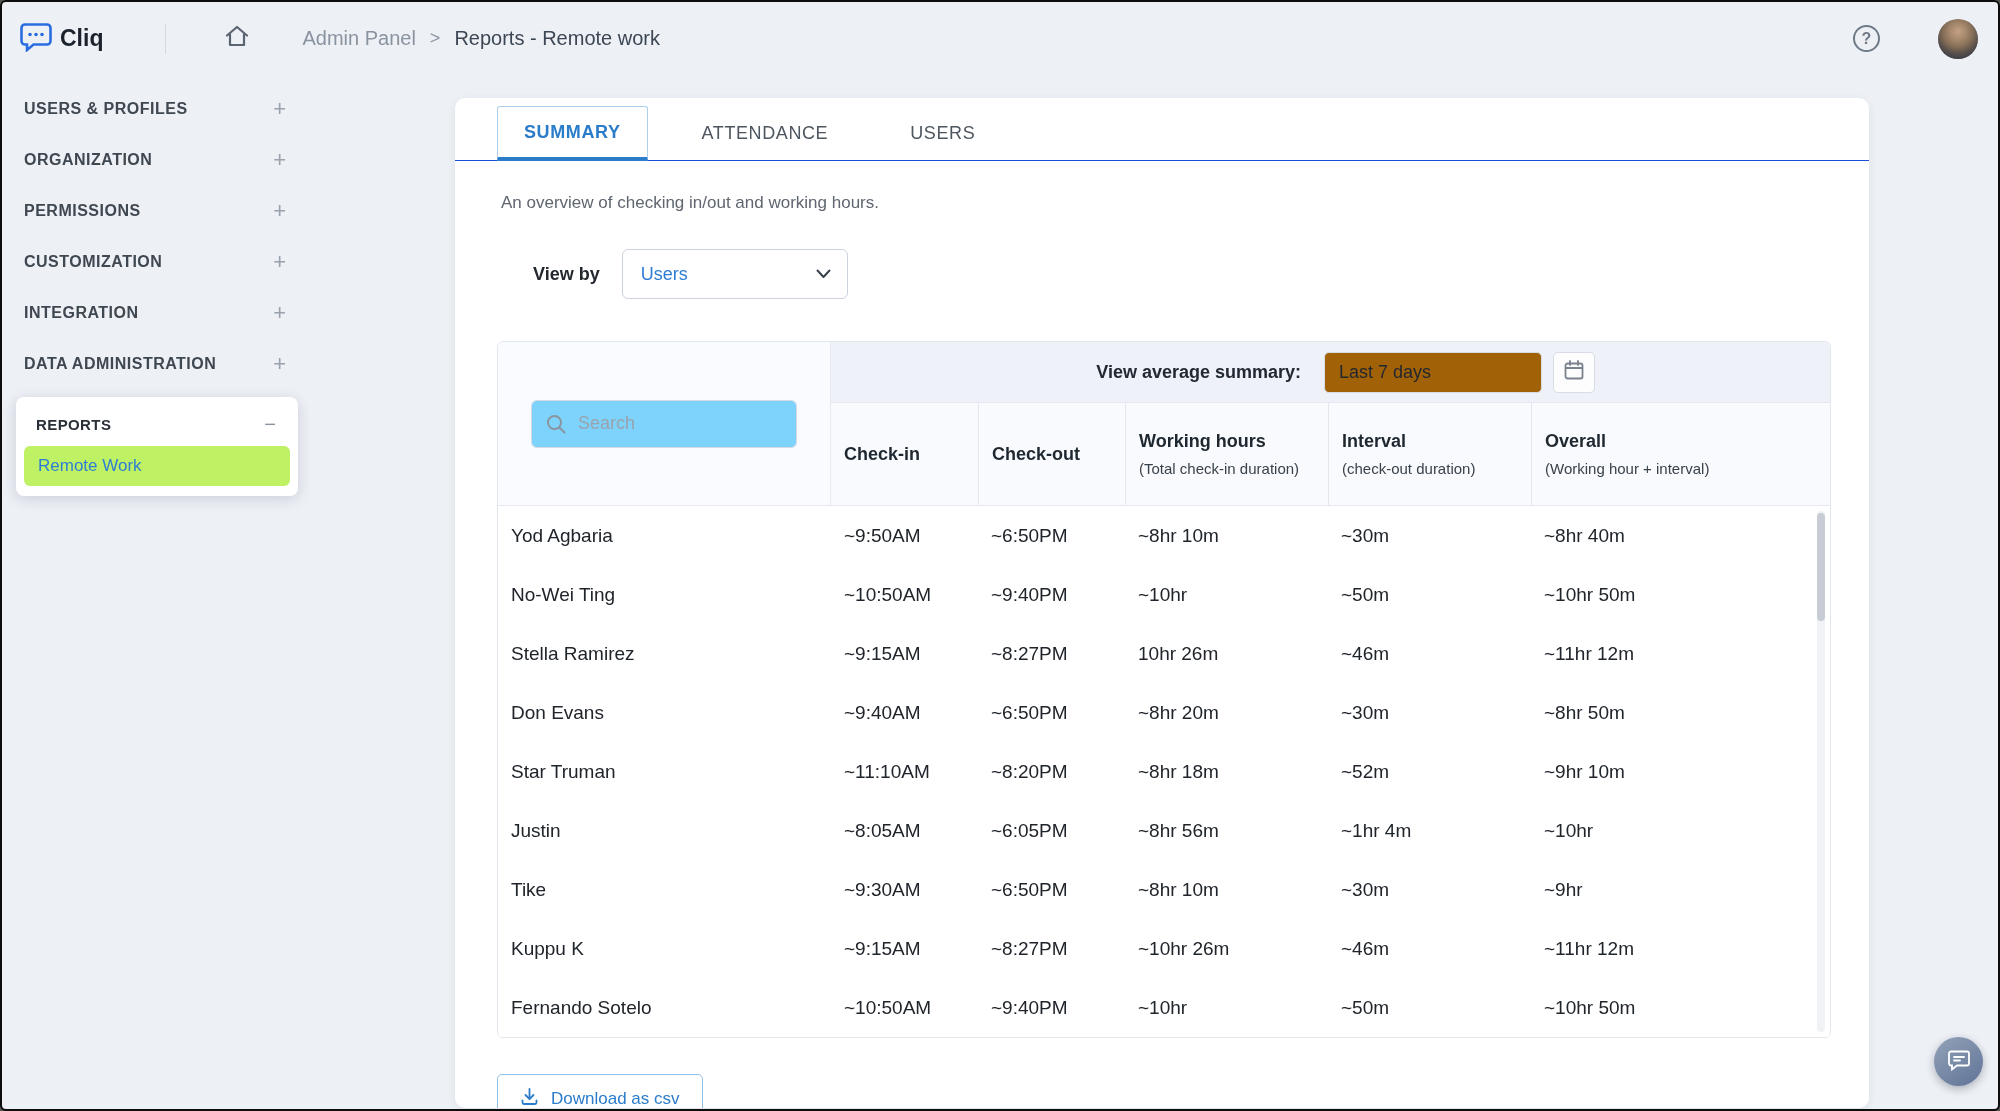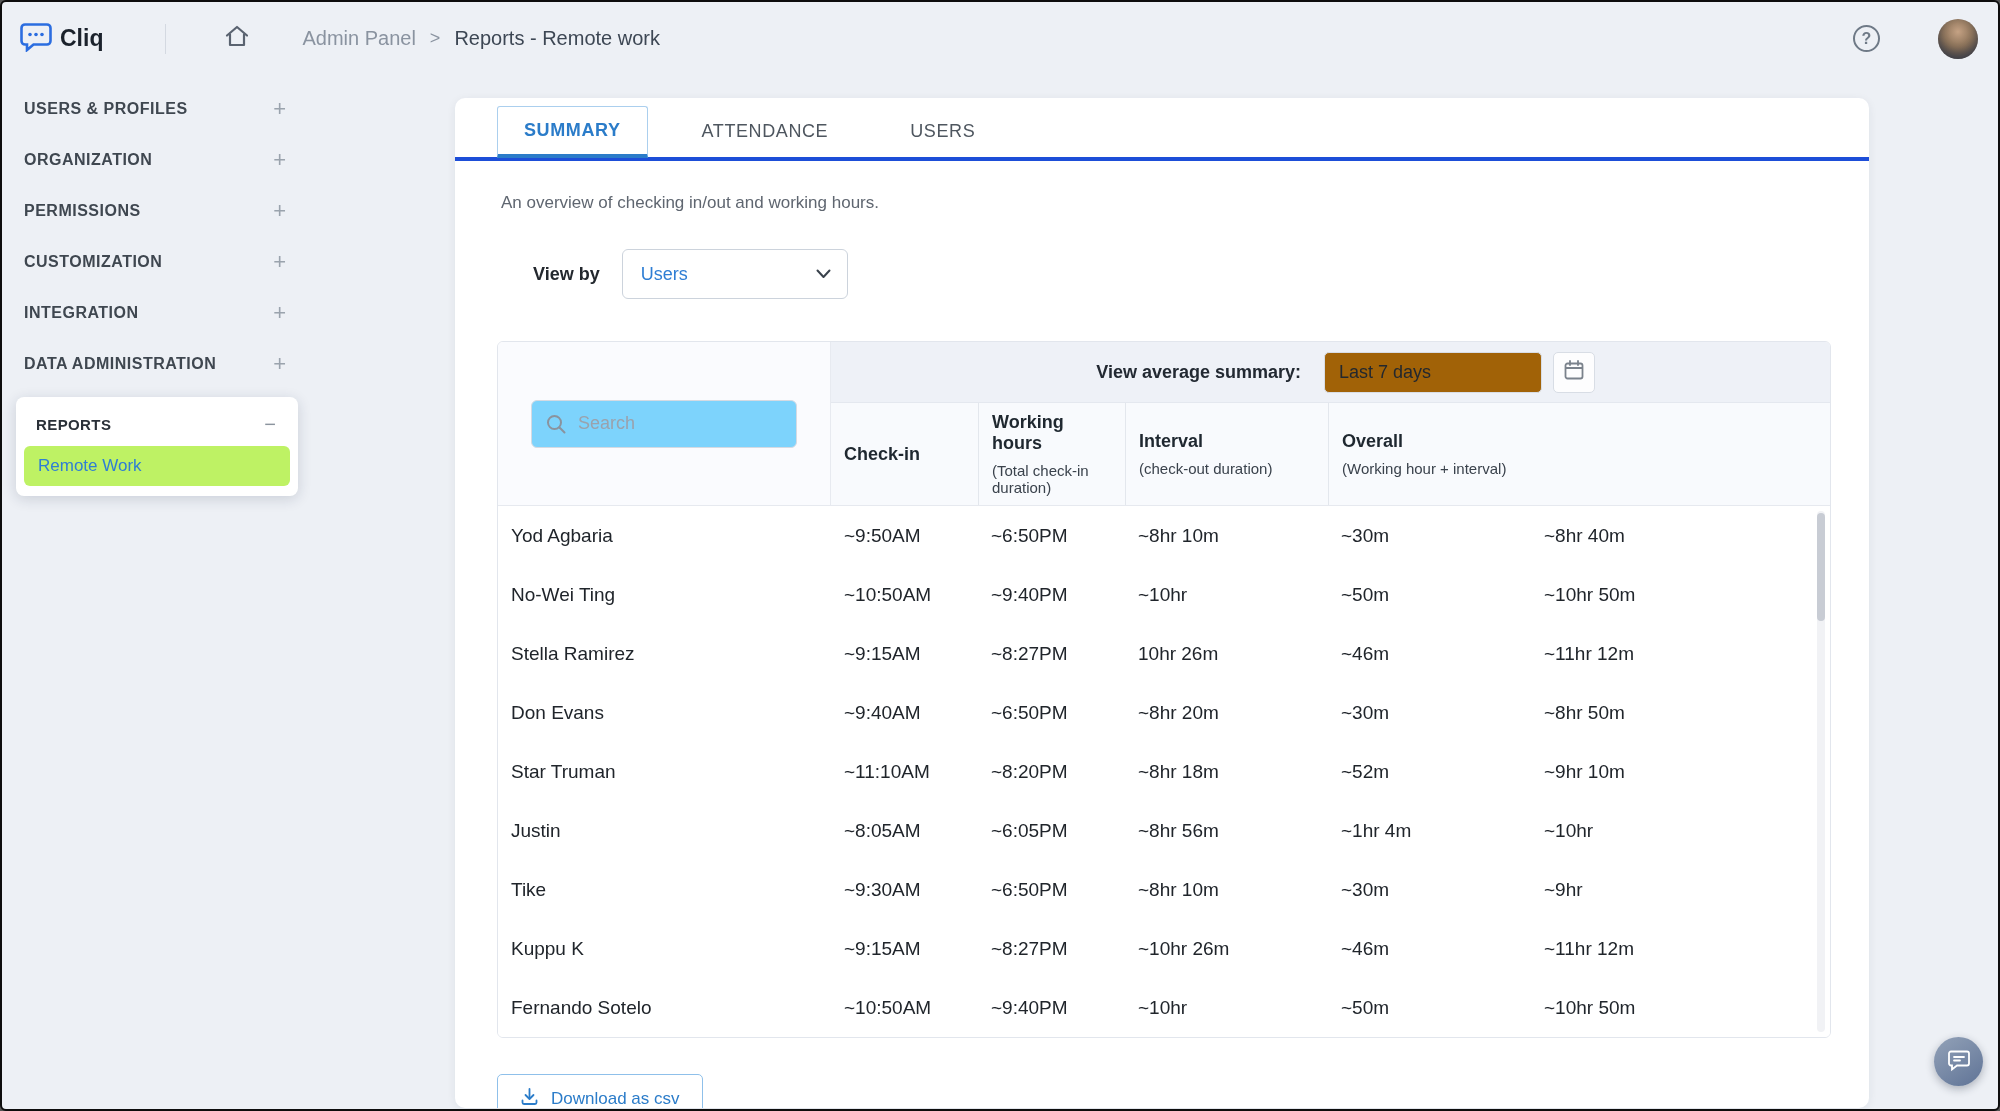--- a/index.html
+++ b/index.html
@@ -59,21 +59,21 @@
   .content{ flex:1; position:relative; }
   .card{
     position:absolute; left:143px; top:23px; width:1414px; height:1010px;
     background:#fff; border-radius:10px; box-shadow:0 2px 10px rgba(30,40,60,.07);
     overflow:hidden;
   }
 
   
   .tabbar{
     display:flex; align-items:stretch; padding:8px 0 0 42px; height:63px;
-    border-bottom:4px solid #1d4ed8; gap:26px;
+    border-bottom:1px solid #1d4ed8; gap:26px;
   }
   .tab{
     display:flex; align-items:center; padding:0 28px; font-size:18px;
     letter-spacing:.6px; color:#4e565f; cursor:pointer;
   }
   .tab.active{
     color:#2b7cc9; font-weight:bold; border:1px solid #abcfee; border-bottom:4px solid #2b7cc9;
     border-radius:3px 3px 0 0; margin-bottom:-1px; padding:0 26px;
   }
 
@@ -307,20 +307,23 @@
                   </svg>
                 </span>
               </div>
             </div>
 
             <div class="cols-row">
               <div class="col-cell">
                 <span class="col-title">Check-in</span>
               </div>
               <div class="col-cell">
+                <span class="col-title">Check-out</span>
+              </div>
+              <div class="col-cell">
                 <span class="col-title">Working hours</span>
                 <span class="col-sub">(Total check-in duration)</span>
               </div>
               <div class="col-cell">
                 <span class="col-title">Interval</span>
                 <span class="col-sub">(check-out duration)</span>
               </div>
               <div class="col-cell">
                 <span class="col-title">Overall</span>
                 <span class="col-sub">(Working hour + interval)</span>

